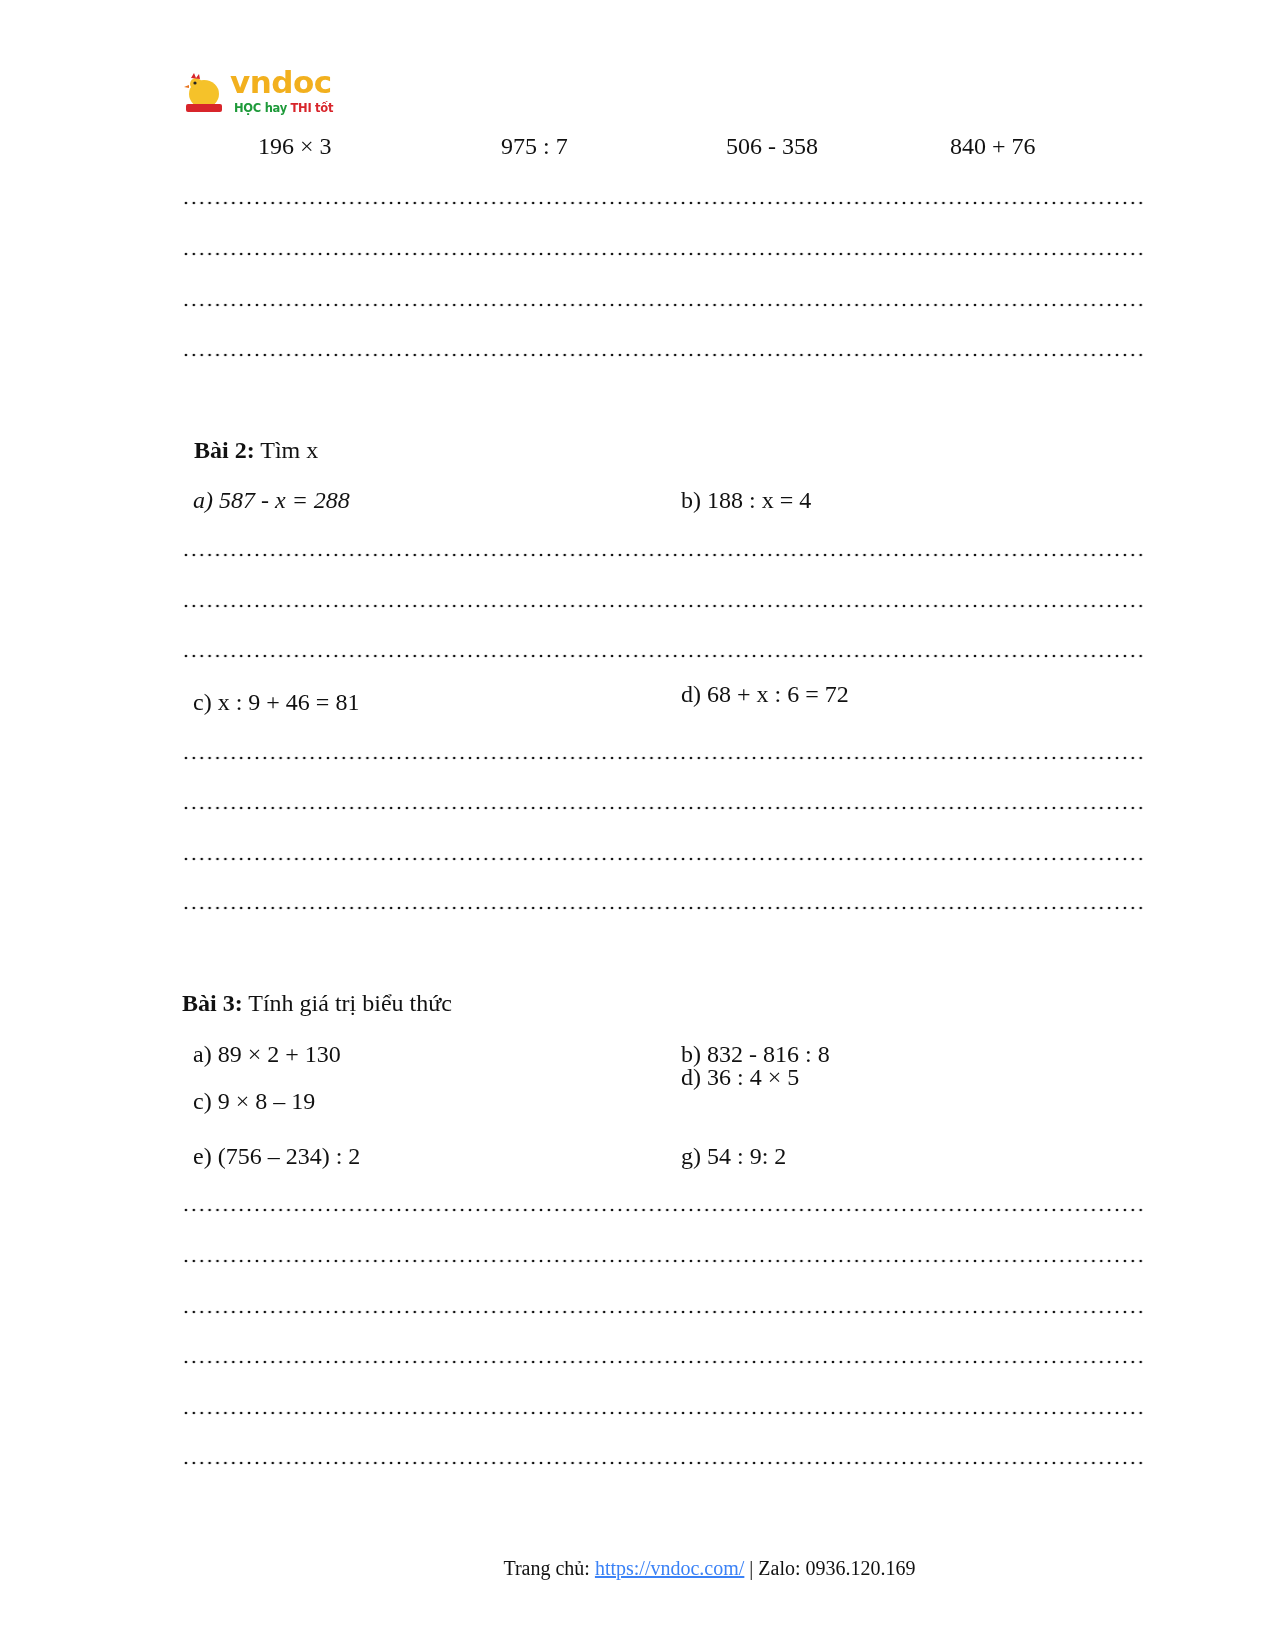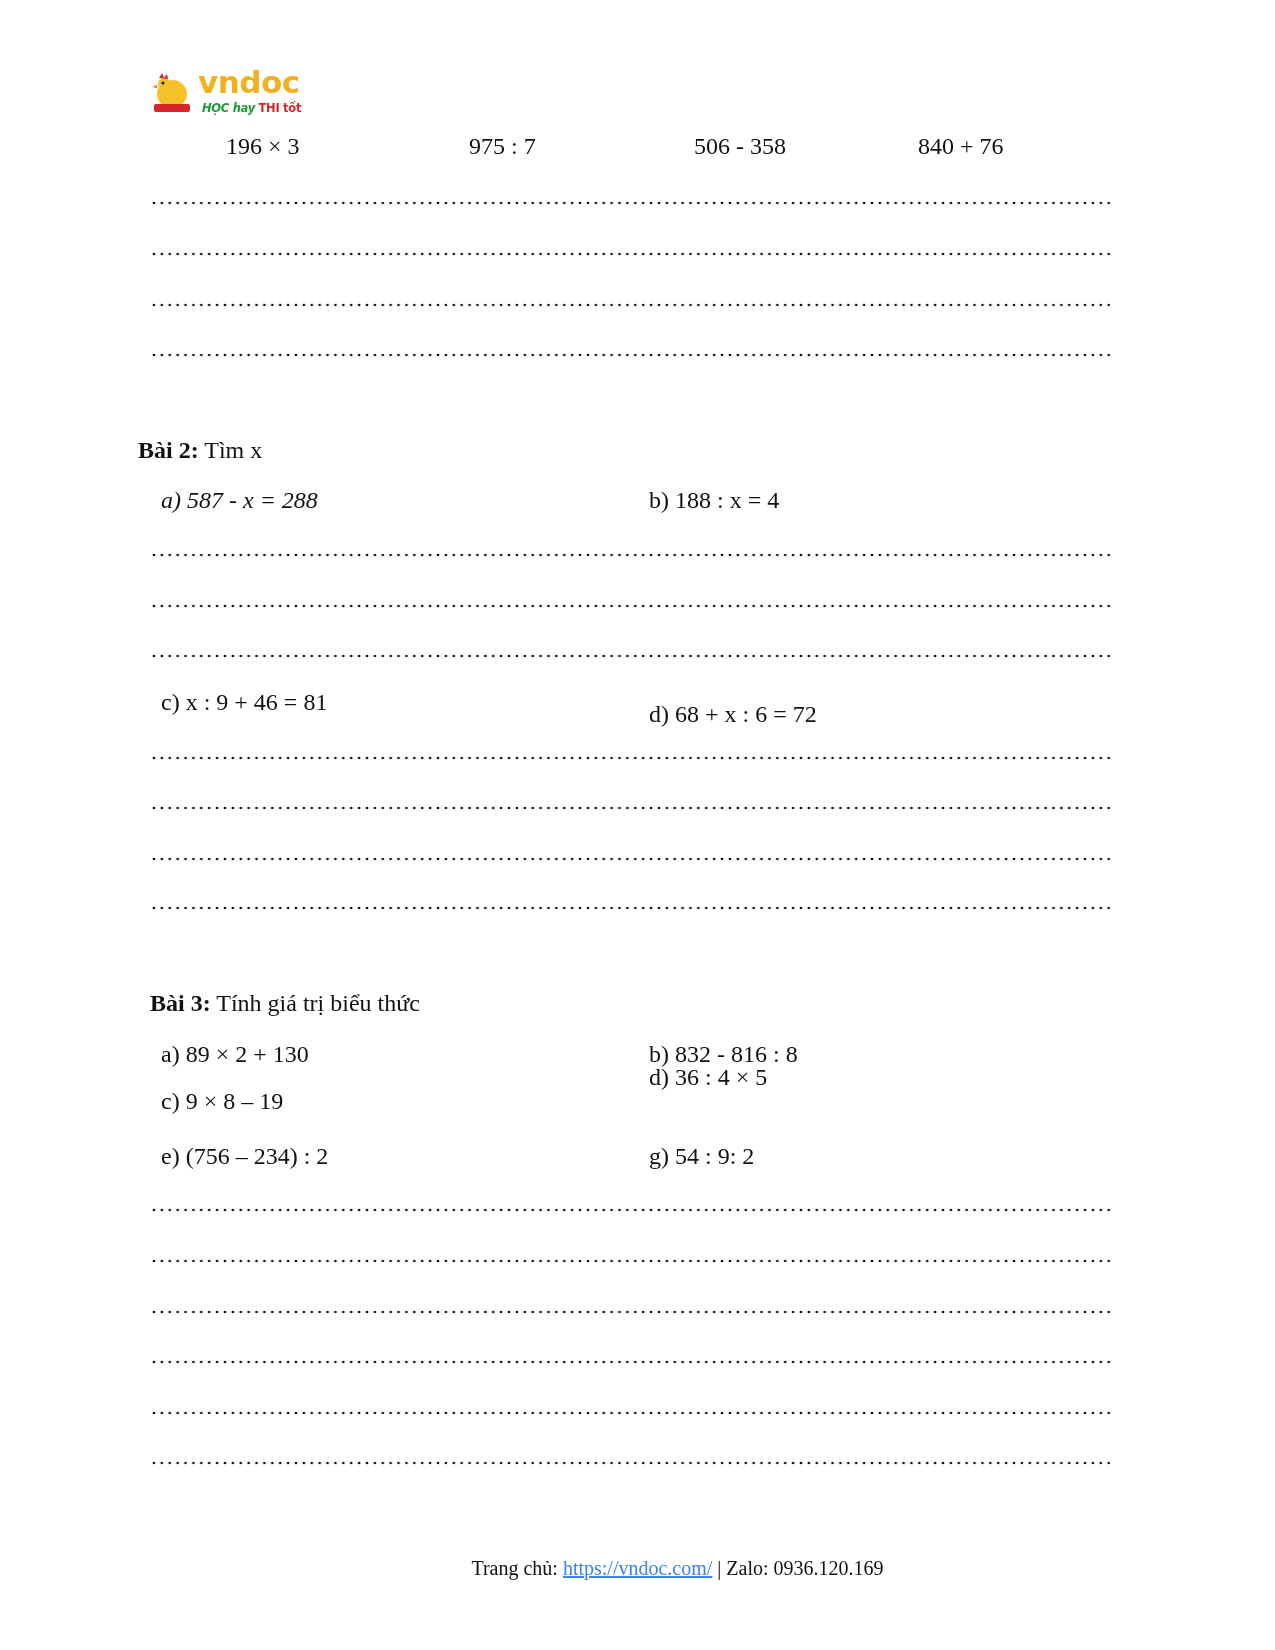--- a/index.html
+++ b/index.html
@@ -1,24 +1,24 @@
 <!DOCTYPE html>
 <html><head>
 <meta charset="utf-8">
 <style>
   html, body { margin:0; padding:0; background:#ffffff; }
   body { width:1275px; height:1650px; position:relative; overflow:hidden;
          font-family:"Liberation Serif", "DejaVu Serif", serif; color:#111; }
-  .abs { position:absolute; white-space:nowrap; }
+  .abs { position:absolute; white-space:nowrap;margin-left:32px; }
   .logo { left:150px; top:68px; width:160px; height:52px; }
   .logo-word { position:absolute; left:48px; top:-4px; font-family:"DejaVu Sans", sans-serif;
                font-weight:bold; font-size:31px; color:#f2b01e; letter-spacing:-0.5px; }
   .logo-sub { position:absolute; left:52px; top:33px; font-family:"DejaVu Sans", sans-serif;
               font-weight:bold; font-size:11.5px; letter-spacing:-0.3px; }
-  .logo-sub .g { color:#1e9a3a;font-style:italic; } .logo-sub .r { color:#d8252b; }
+  .logo-sub .g { color:#1e9a3a; } .logo-sub .r { color:#d8252b; }
   .mascot { position:absolute; left:0; top:4px; width:44px; height:44px; }
   .t { font-size:24px; line-height:32px; }
   .dots { left:150px; width:962px; height:4px;
           background-image: radial-gradient(circle, #111 1.4px, transparent 1.6px);
           background-size: 7.9px 4px; background-repeat: repeat-x; }
   .bold { font-weight:bold; }
   .footer { font-size:20px; left:0; width:1355px; text-align:center; }
   .footer a { color:#3b82f6; text-decoration:underline; }
 </style>
 </head>
@@ -40,30 +40,30 @@
 <div class="abs t" style="left:226px; top:130px;">196 × 3</div>
 <div class="abs t" style="left:469px; top:130px;">975 : 7</div>
 <div class="abs t" style="left:694px; top:130px;">506 - 358</div>
 <div class="abs t" style="left:918px; top:130px;">840 + 76</div>
 
 <div class="abs dots" style="top:201px;"></div>
 <div class="abs dots" style="top:252px;"></div>
 <div class="abs dots" style="top:303px;"></div>
 <div class="abs dots" style="top:353px;"></div>
 
-<div class="abs t" style="left:138px; top:434px;"><span class="bold">Bài 2:</span><span> Tìm x</span></div>
+<div class="abs t" style="left:162px; top:434px;"><span class="bold">Bài 2:</span><span> Tìm x</span></div>
 <div class="abs t" style="left:161px; top:484px;font-style:italic;">a) 587 - x = 288</div>
 <div class="abs t" style="left:649px; top:484px;">b) 188 : x = 4</div>
 
 <div class="abs dots" style="top:553px;"></div>
 <div class="abs dots" style="top:604px;"></div>
 <div class="abs dots" style="top:654px;"></div>
 
 <div class="abs t" style="left:161px; top:686px;">c) x : 9 + 46 = 81</div>
-<div class="abs t" style="left:649px; top:698px;">d) 68 + x : 6 = 72</div>
+<div class="abs t" style="left:649px; top:678px;">d) 68 + x : 6 = 72</div>
 
 <div class="abs dots" style="top:756px;"></div>
 <div class="abs dots" style="top:806px;"></div>
 <div class="abs dots" style="top:857px;"></div>
 <div class="abs dots" style="top:906px;"></div>
 
 <div class="abs t" style="left:150px; top:987px;"><span class="bold">Bài 3:</span><span> Tính giá trị biểu thức</span></div>
 <div class="abs t" style="left:161px; top:1038px;">a) 89 × 2 + 130</div>
 <div class="abs t" style="left:649px; top:1038px;">b) 832 - 816 : 8</div>
 <div class="abs t" style="left:161px; top:1085px;">c) 9 × 8 – 19</div>

